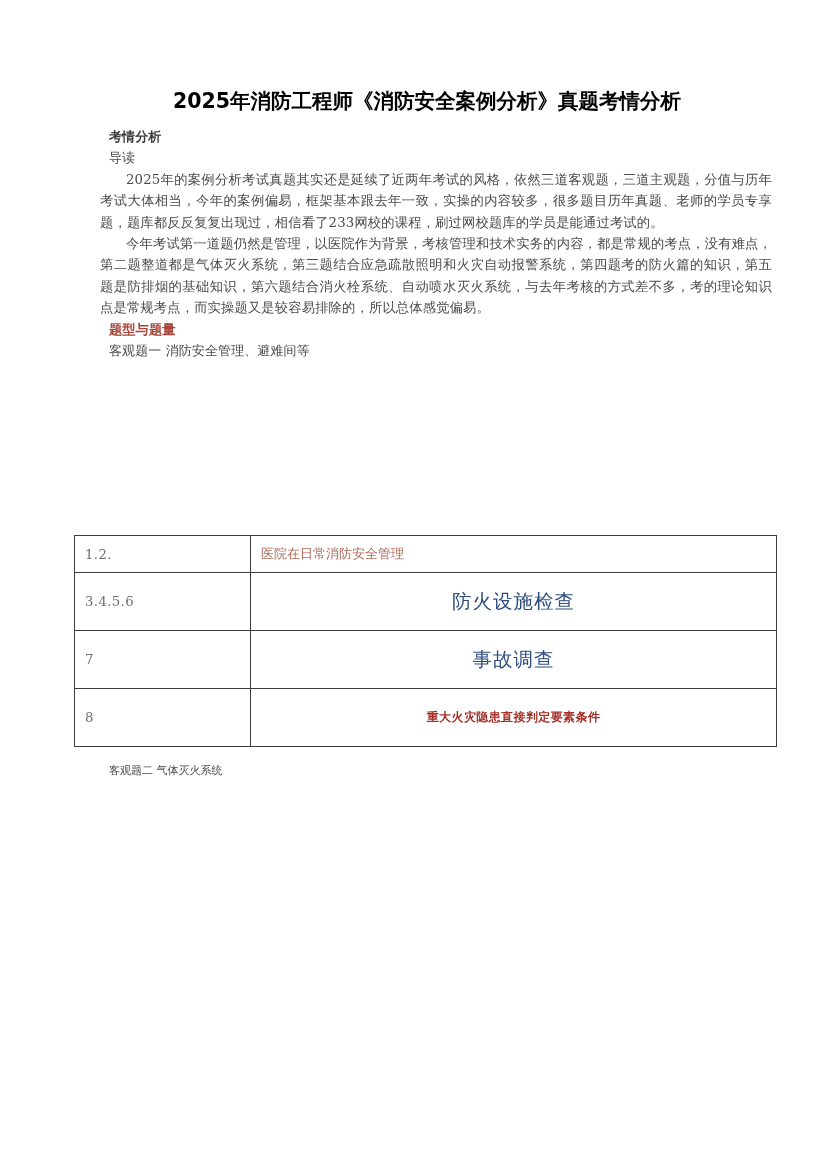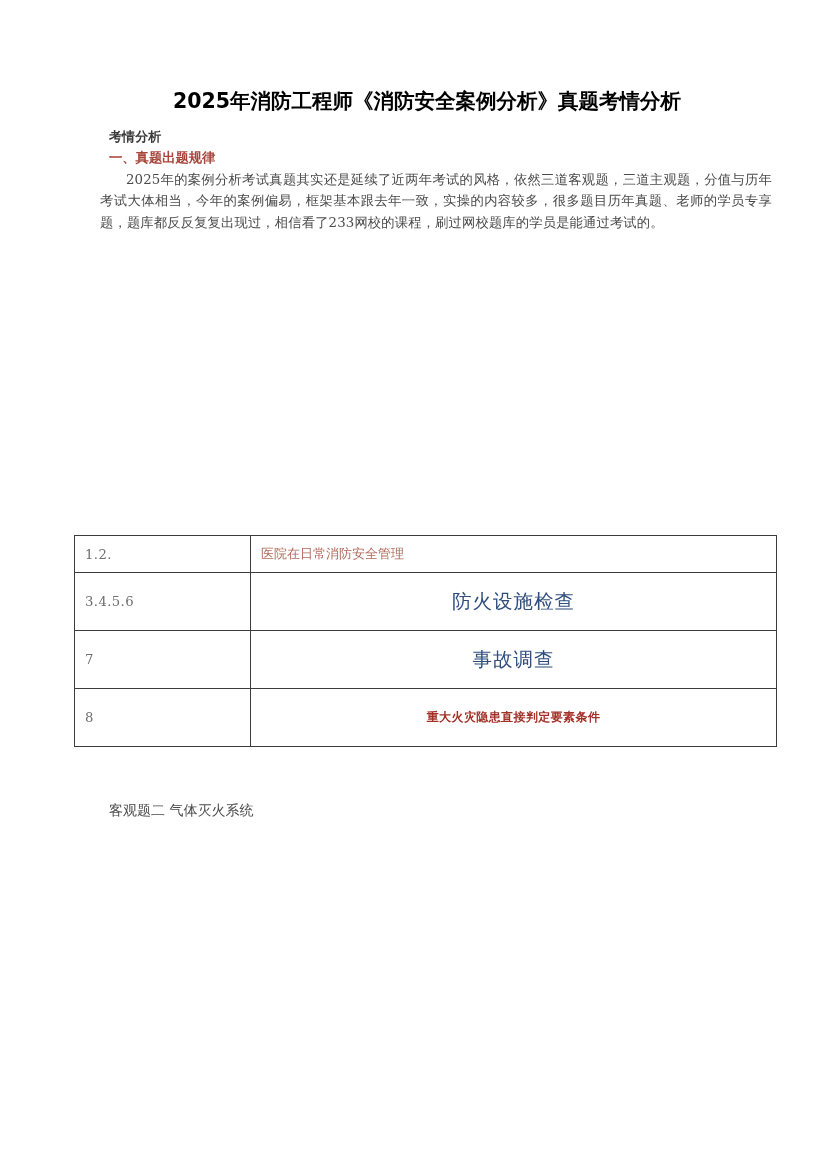--- a/index.html
+++ b/index.html
@@ -139,48 +139,50 @@
     font-weight: bold;
     letter-spacing: 0.4px;
   }
 
   
   .after-table {
     position: absolute;
     left: 88px;
     top: 760px;
     width: 672px;
-    font-size: 14px;
+    font-size: 11px;
     line-height: 21.4px;
     color: #4a4a4a;
     padding-left: 9px;
-    margin-top: 40px;
   }
 </style>
 </head>
 <body>
 
 <div class="page">
 
   <h1 class="doc-title">2025年消防工程师《消防安全案例分析》真题考情分析</h1>
 
   <div class="body-block">
 
     <div class="line indent1 lbl-bold">考情分析</div>
 
-
-
-    <div class="sec-head-red">一、真题出题规律</div>
+    <div class="line indent1">导读</div>
+
+
 
 
     <div class="para">2025年的案例分析考试真题其实还是延续了近两年考试的风格，依然三道客观题，三道主观题，分值与历年考试大体相当，今年的案例偏易，框架基本跟去年一致，实操的内容较多，很多题目历年真题、老师的学员专享题，题库都反反复复出现过，相信看了233网校的课程，刷过网校题库的学员是能通过考试的。</div>
 
 
-
-
+    <div class="para">今年考试第一道题仍然是管理，以医院作为背景，考核管理和技术实务的内容，都是常规的考点，没有难点，第二题整道都是气体灭火系统，第三题结合应急疏散照明和火灾自动报警系统，第四题考的防火篇的知识，第五题是防排烟的基础知识，第六题结合消火栓系统、自动喷水灭火系统，与去年考核的方式差不多，考的理论知识点是常规考点，而实操题又是较容易排除的，所以总体感觉偏易。</div>
+
+    <div class="sec-head-red">题型与题量</div>
+
+    <div class="line indent1">客观题一 消防安全管理、避难间等</div>
 
   </div>
 
   <table class="qtable">
     <tbody>
       <tr class="r1">
         <td class="col-no">1.2.</td>
         <td class="col-topic">
           <span class="topic-small-red">医院在日常消防安全管理</span>
         </td>

